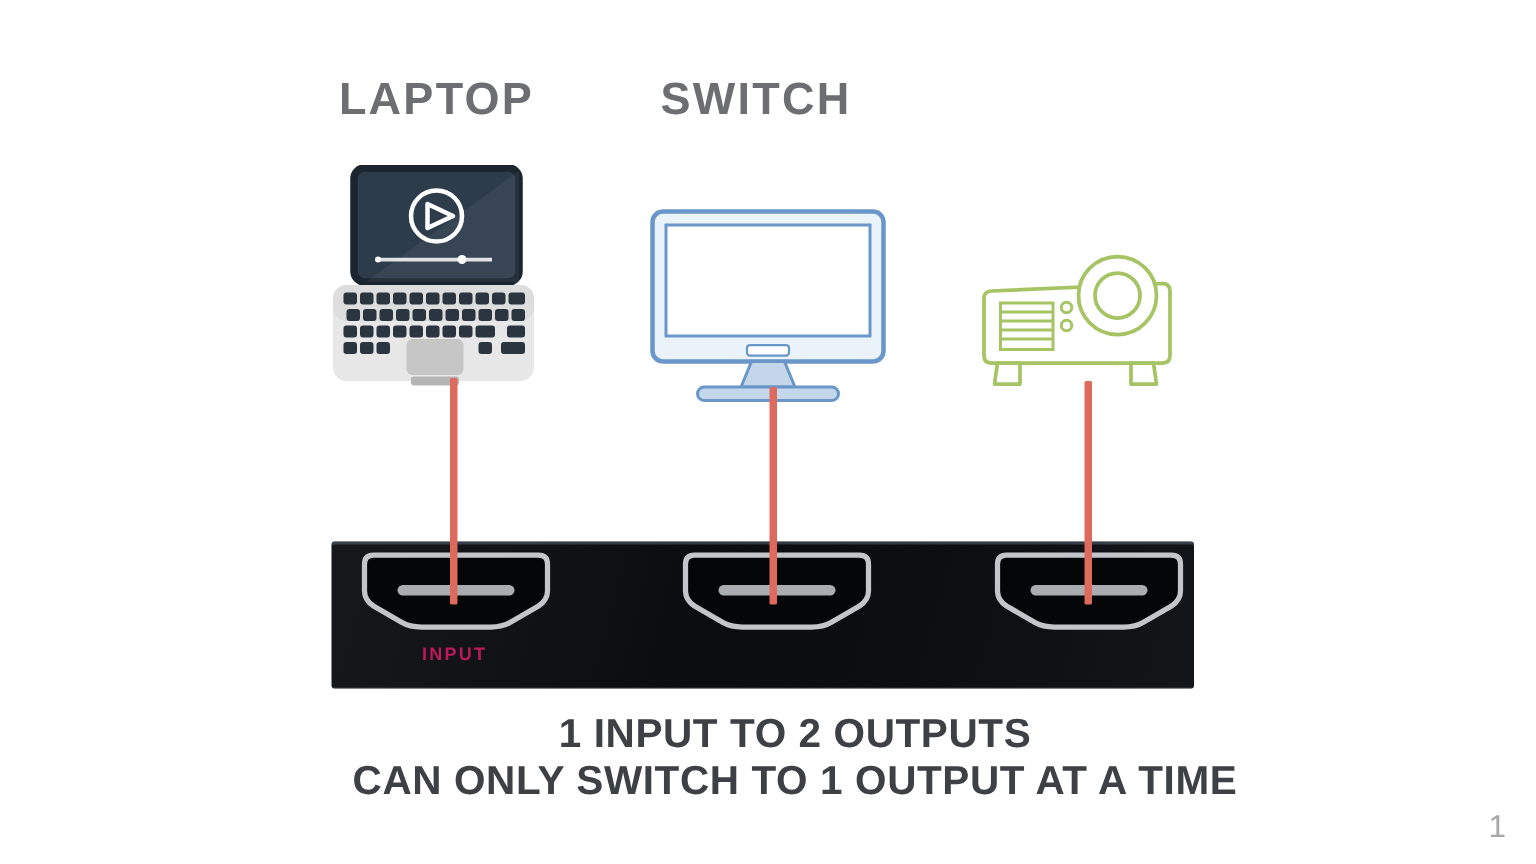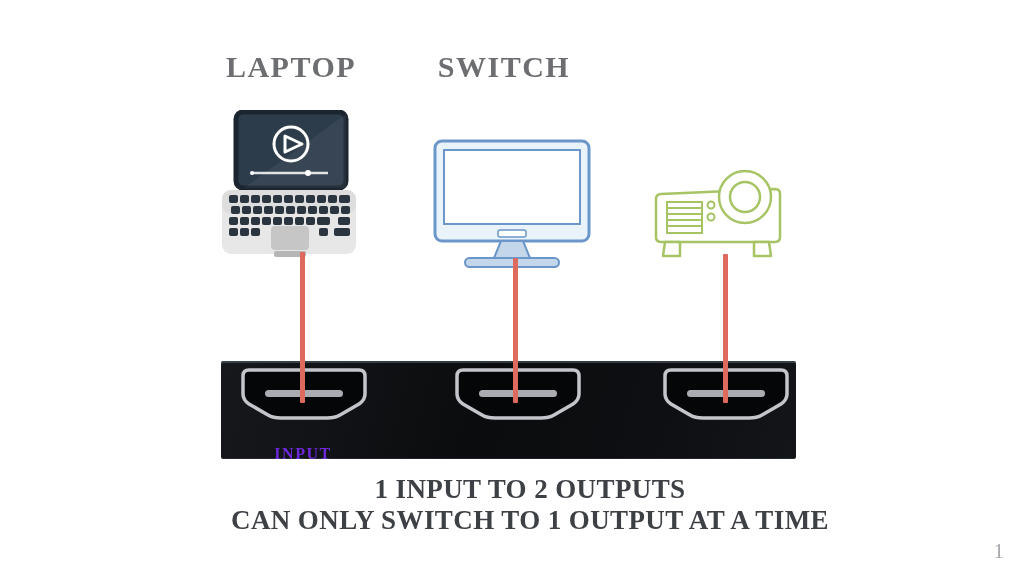--- a/index.html
+++ b/index.html
@@ -1,18 +1,18 @@
 <!DOCTYPE html>
 <html><head>
 <meta charset="utf-8">
 <style>
   html,body{margin:0;padding:0;background:#ffffff;}
   #stage{
     position:relative;width:1024px;height:576px;background:#ffffff;overflow:hidden;
-    font-family:Liberation Serif, serif;
+    font-family:Liberation Sans, sans-serif;
   }
   .hdr{
     position:absolute;top:50px;width:220px;text-align:center;
     font-size:30px;font-weight:bold;letter-spacing:1.5px;color:#6d6e71;
   }
   #hdr-laptop{left:181px;}
   #hdr-monitor{left:394px;}
   #hdr-projector{left:609px;}
   .icon{position:absolute;z-index:4;}
   #laptop-icon{left:214px;top:110px;}
@@ -28,22 +28,22 @@
     position:absolute;left:221px;top:361px;width:575px;height:98px;z-index:1;
     background:linear-gradient(105deg,#16181c 0%,#0b0c0e 45%,#0e0f12 75%,#131519 100%);
     border-radius:2px;
     box-shadow:inset 0 2px 0 rgba(122,142,168,0.35), inset 0 -1px 0 rgba(90,100,115,0.25);
   }
   .port{position:absolute;top:367px;z-index:3;}
   #port-input{left:238px;}
   #port-output2{left:452px;}
   #port-output1{left:660px;}
   .port-label{
-    position:absolute;top:445px;width:160px;text-align:center;z-index:3;
-    font-size:16px;font-weight:bold;letter-spacing:1.5px;color:#6d28d9;
+    position:absolute;top:429px;width:160px;text-align:center;z-index:3;
+    font-size:12px;font-weight:bold;letter-spacing:1.5px;color:#be185d;
   }
   #label-input{left:223px;}
   #label-output2{left:437px;}
   #label-output1{left:646px;}
   #caption{
     position:absolute;left:30px;top:474px;width:1000px;text-align:center;z-index:2;
     font-size:27px;font-weight:bold;color:#3d4145;line-height:31px;letter-spacing:0.4px;
   }
   #page-number{
     position:absolute;right:20px;bottom:12px;font-size:21px;color:#a5a7aa;z-index:2;

